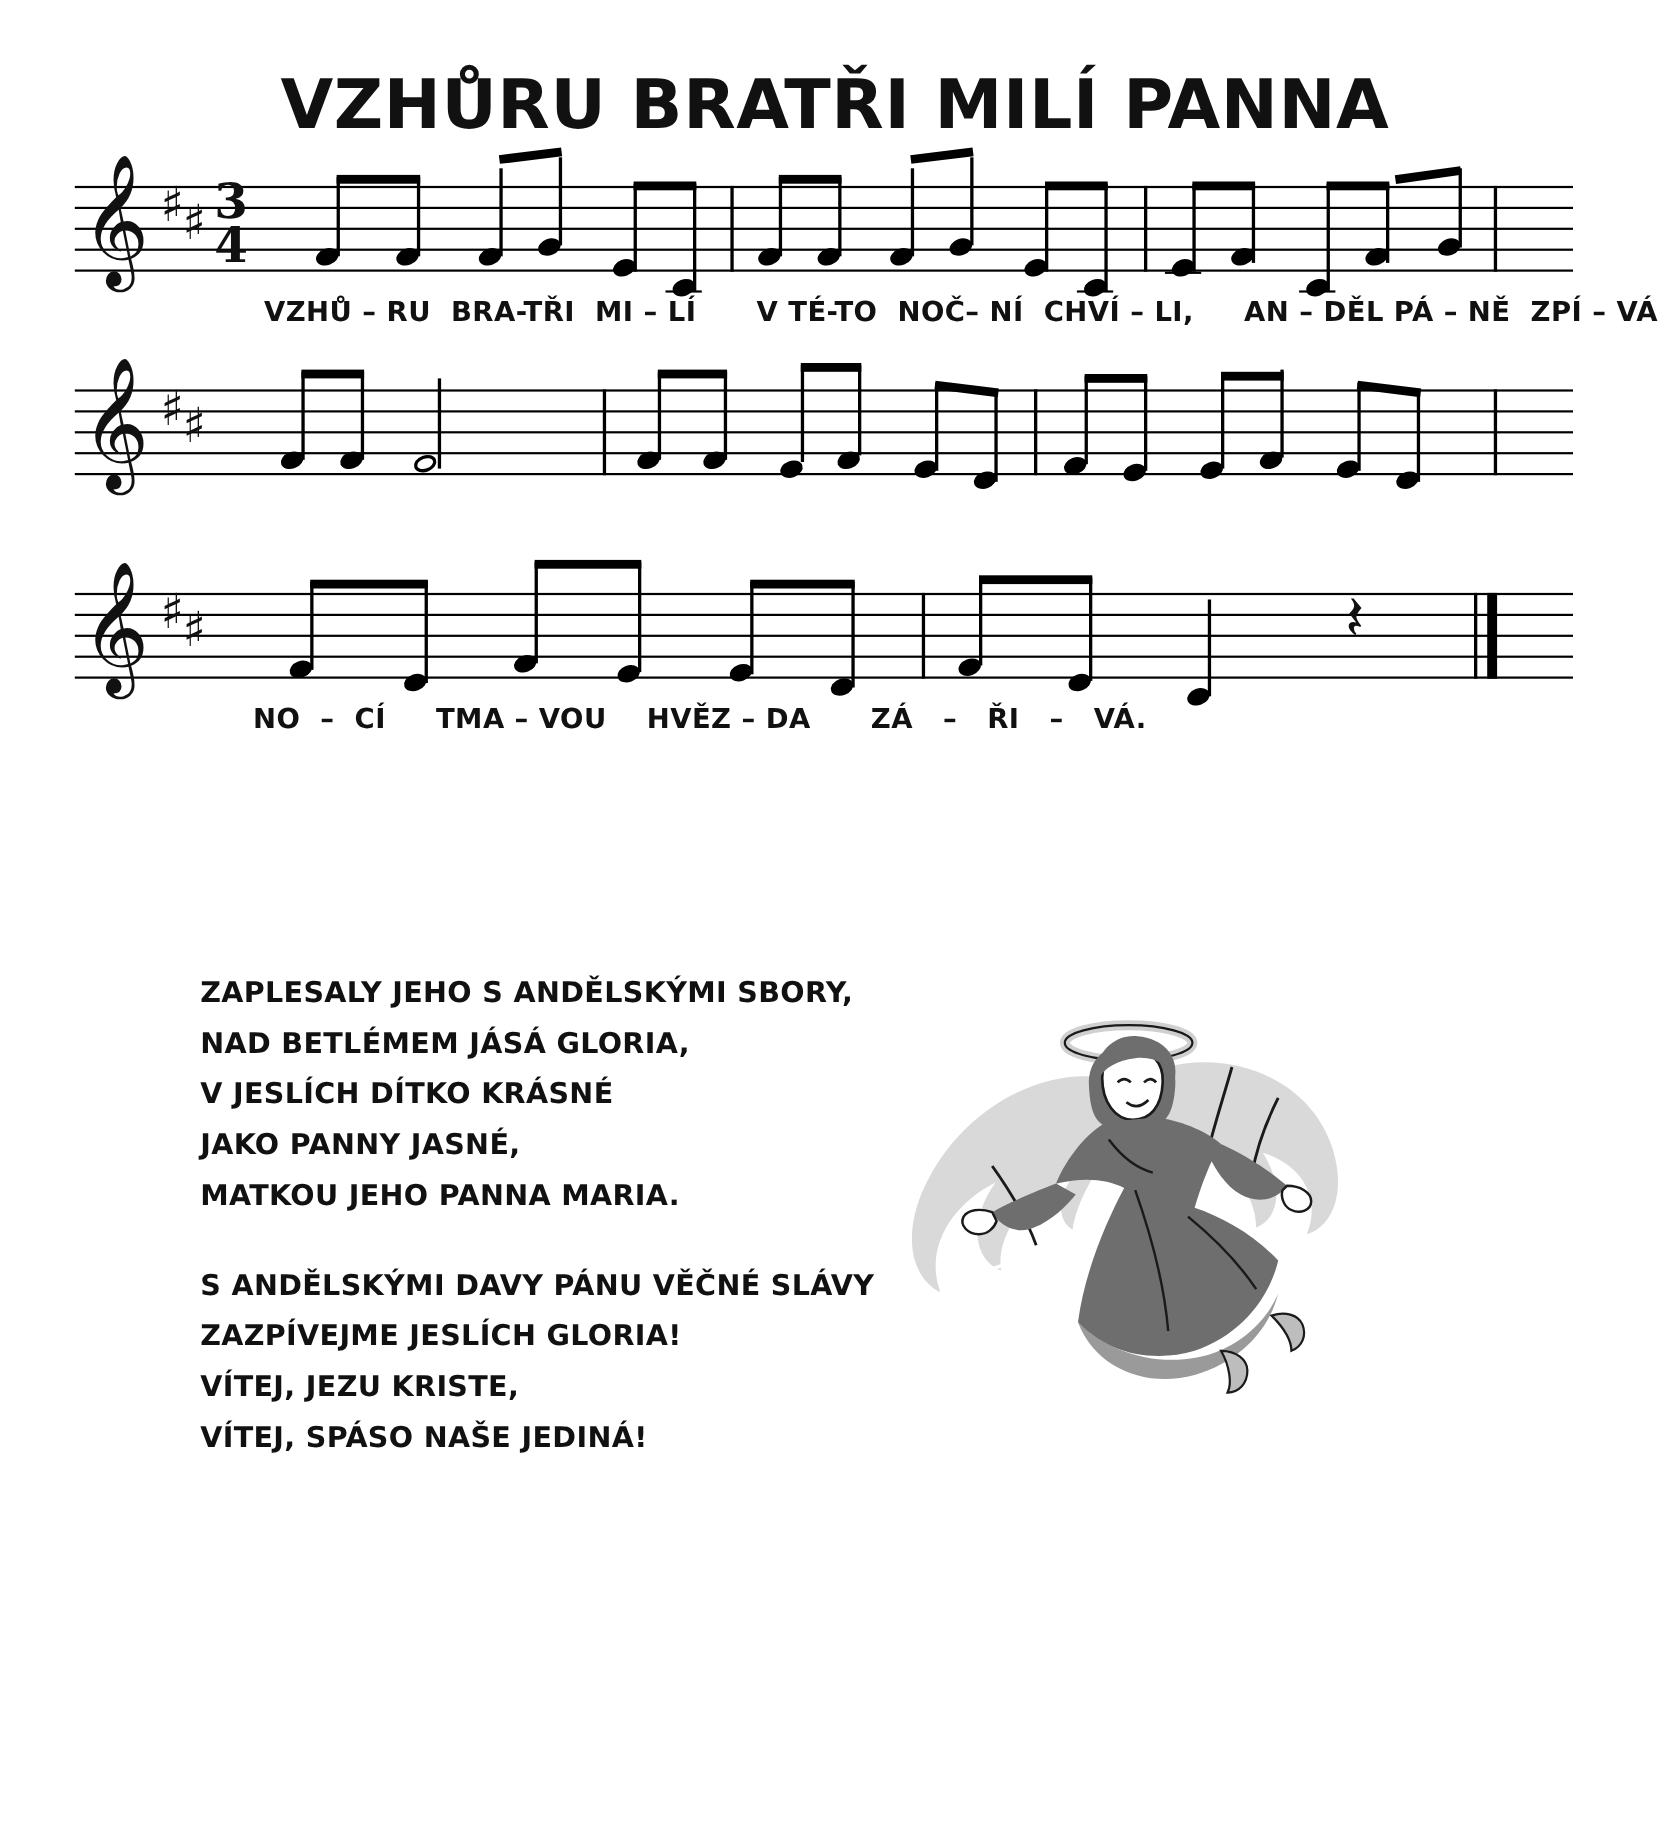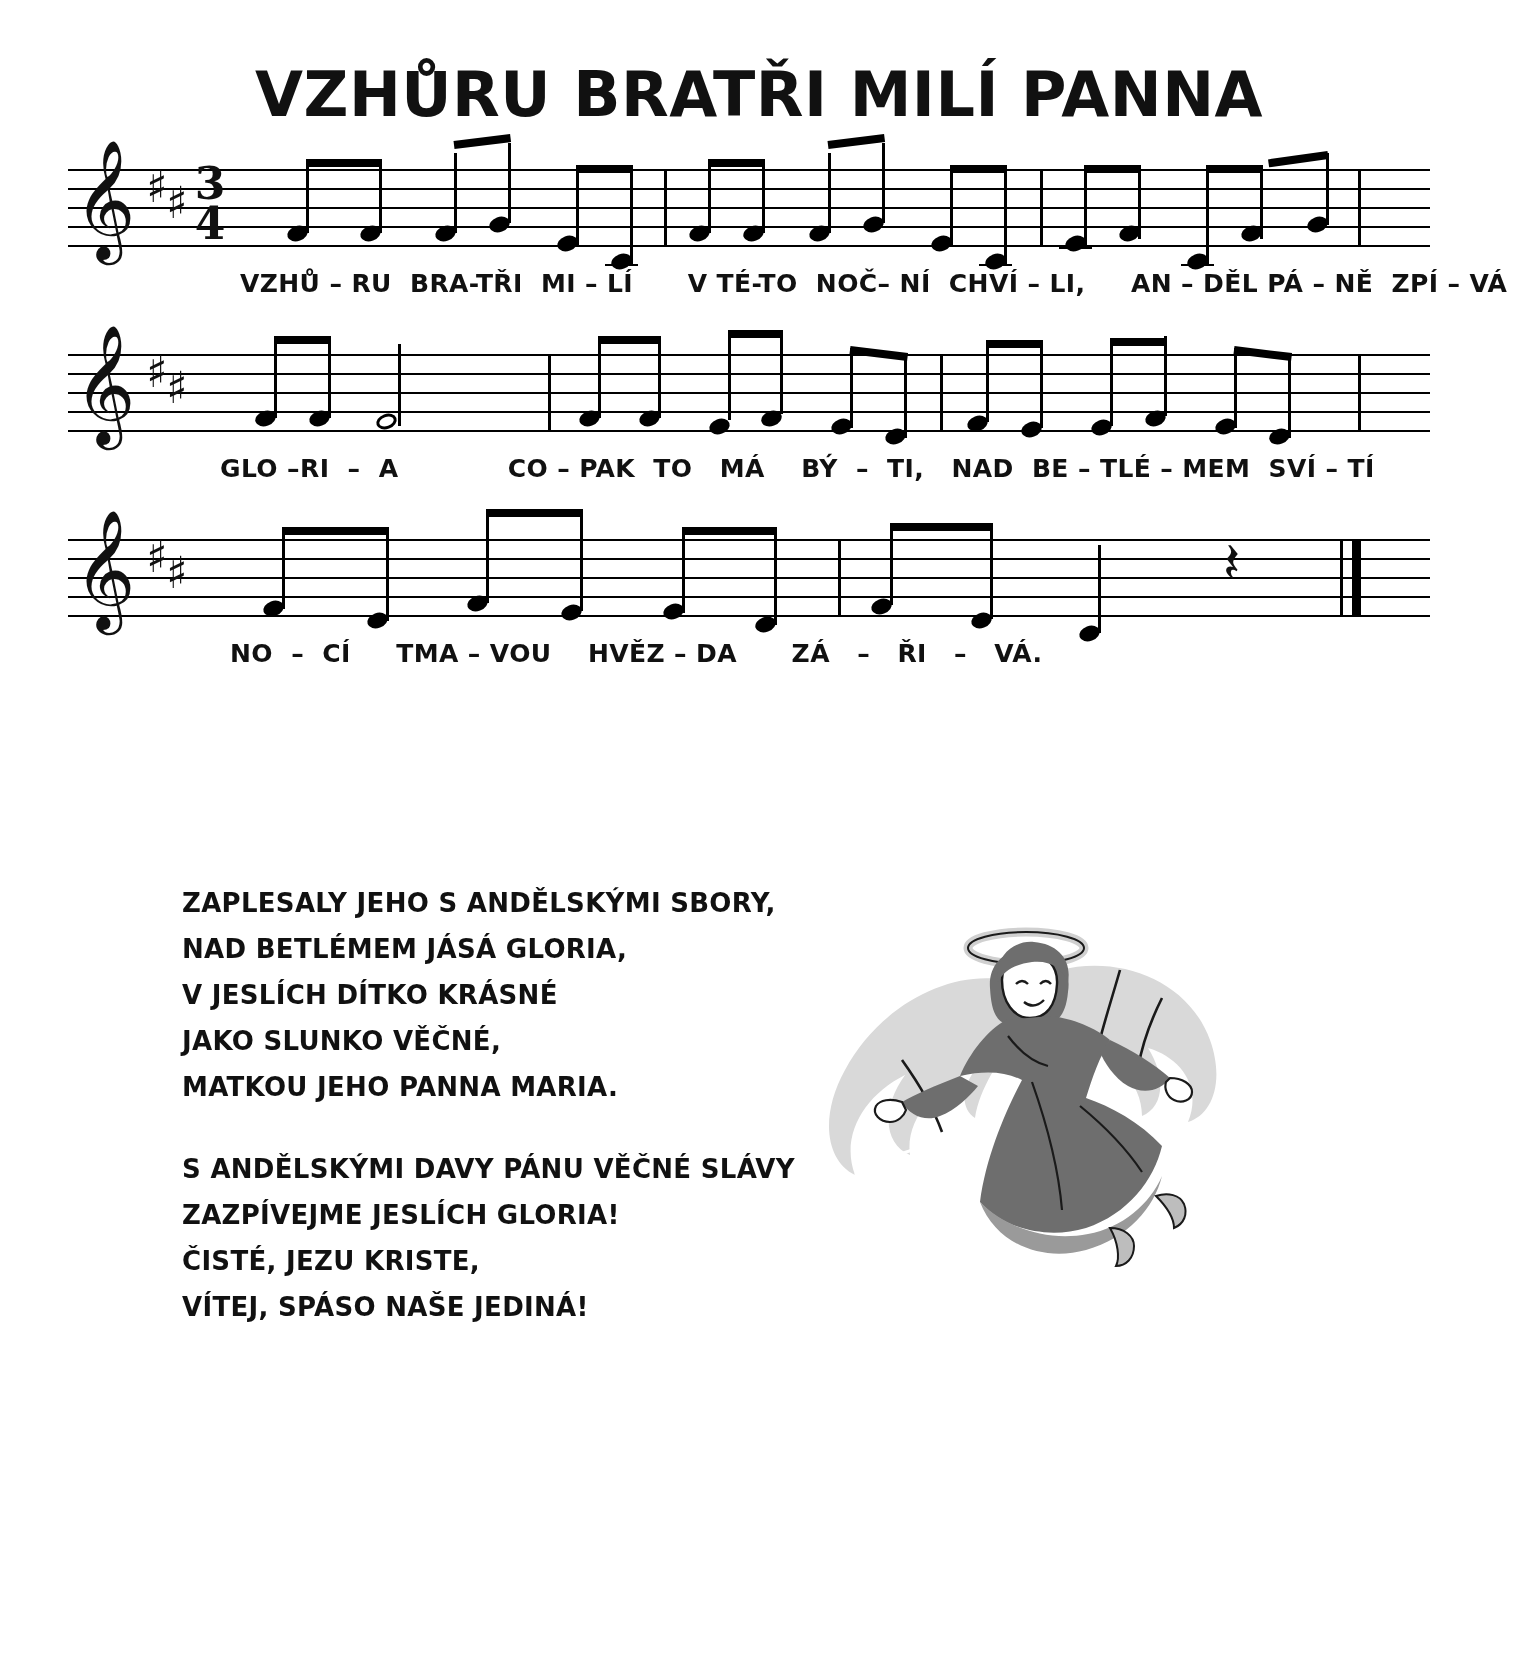--- a/index.html
+++ b/index.html
@@ -315,23 +315,20 @@
 
       <div class="stem" style="left:1166px; top:-6px; height:80px;"></div>
       <div class="note" style="left:1147px; top:65px;"></div>
       <div class="stem" style="left:1220px; top:4px; height:80px;"></div>
       <div class="note" style="left:1201px; top:75px;"></div>
       <div class="beam" style="left:1166px; top:-8px; width:58px; transform:rotate(7deg); transform-origin:left center;"></div>
 
       <div class="barline" style="left:1290px;"></div>
     </div>
 
-    <div class="lyrics">
-      <span class="lyr" style="left:160px;">GLO –RI  –  A            CO – PAK  TO   MÁ    BÝ  –  TI,   NAD  BE – TLÉ – MEM  SVÍ – TÍ</span>
-    </div>
   </div>
 
   <div class="system">
     <div class="staff">
       <div class="line"></div>
       <div class="line"></div>
       <div class="line"></div>
       <div class="line"></div>
       <div class="line"></div>
 
@@ -378,27 +375,27 @@
       <span class="lyr" style="left:170px;">NO  –  CÍ     TMA – VOU    HVĚZ – DA      ZÁ   –   ŘI   –   VÁ.</span>
     </div>
   </div>
 </div>
 
 <div class="verses">
   <div class="verse">
     <div>ZAPLESALY JEHO S ANDĚLSKÝMI SBORY,</div>
     <div>NAD BETLÉMEM JÁSÁ GLORIA,</div>
     <div>V JESLÍCH DÍTKO KRÁSNÉ</div>
-    <div>JAKO SLUNKO VĚČNÉ,</div>
+    <div>JAKO PANNY JASNÉ,</div>
     <div>MATKOU JEHO PANNA MARIA.</div>
   </div>
   <div class="verse">
     <div>S ANDĚLSKÝMI DAVY PÁNU VĚČNÉ SLÁVY</div>
     <div>ZAZPÍVEJME JESLÍCH GLORIA!</div>
-    <div>ČISTÉ, JEZU KRISTE,</div>
+    <div>VÍTEJ, JEZU KRISTE,</div>
     <div>VÍTEJ, SPÁSO NAŠE JEDINÁ!</div>
   </div>
 </div>
 
 <div class="angel-wrap">
   <svg viewBox="0 0 430 390" width="430" height="390">
 
     <path d="M195 70 C140 60 70 95 35 160 C10 205 15 250 45 265 C30 225 55 185 95 165 C70 200 75 235 100 245 C95 210 125 175 165 160 C150 180 152 200 165 208 C170 175 195 140 215 120 Z" fill="#d9d9d9"></path>
     <path d="M45 265 C70 250 110 235 150 228" fill="none" stroke="#ffffff" stroke-width="3"></path>
 

